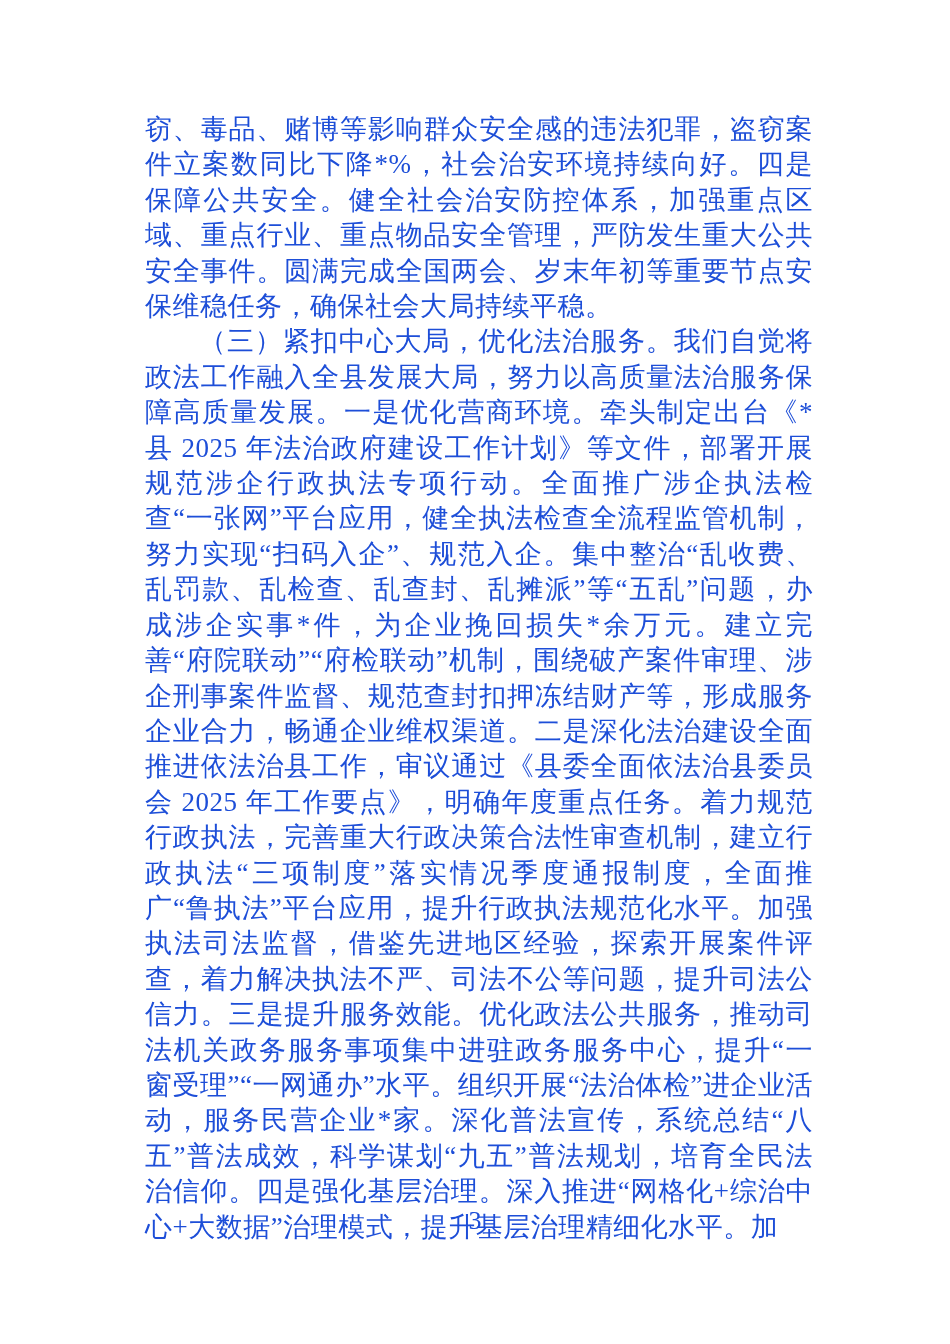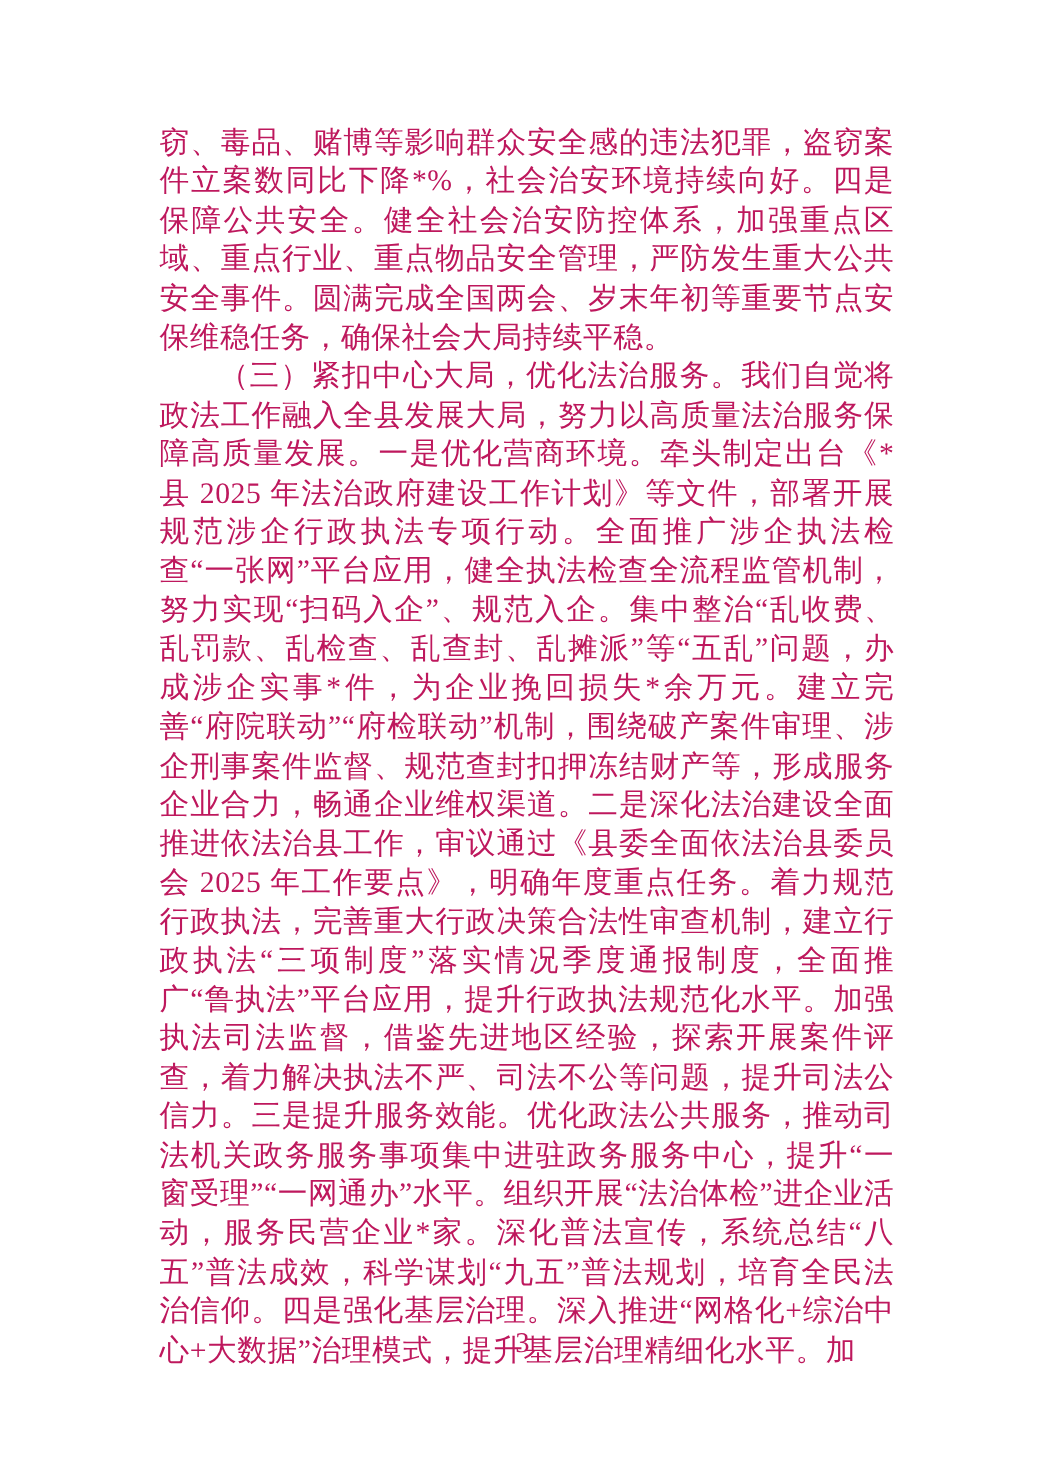--- a/index.html
+++ b/index.html
@@ -7,21 +7,21 @@
     padding: 0;
     background: #ffffff;
   }
   .page {
     position: relative;
     width: 950px;
     height: 1344px;
     background: #ffffff;
     overflow: hidden;
     font-family: "Liberation Serif", "DejaVu Serif", serif;
-    color: #be185d;
+    color: #1d4ed8;
   }
   .content {
     position: absolute;
     top: 112px;
     left: 145px;
     width: 668px;
     font-size: 27px;
     line-height: 35.4px;
     text-align: justify;
     text-justify: inter-character;

